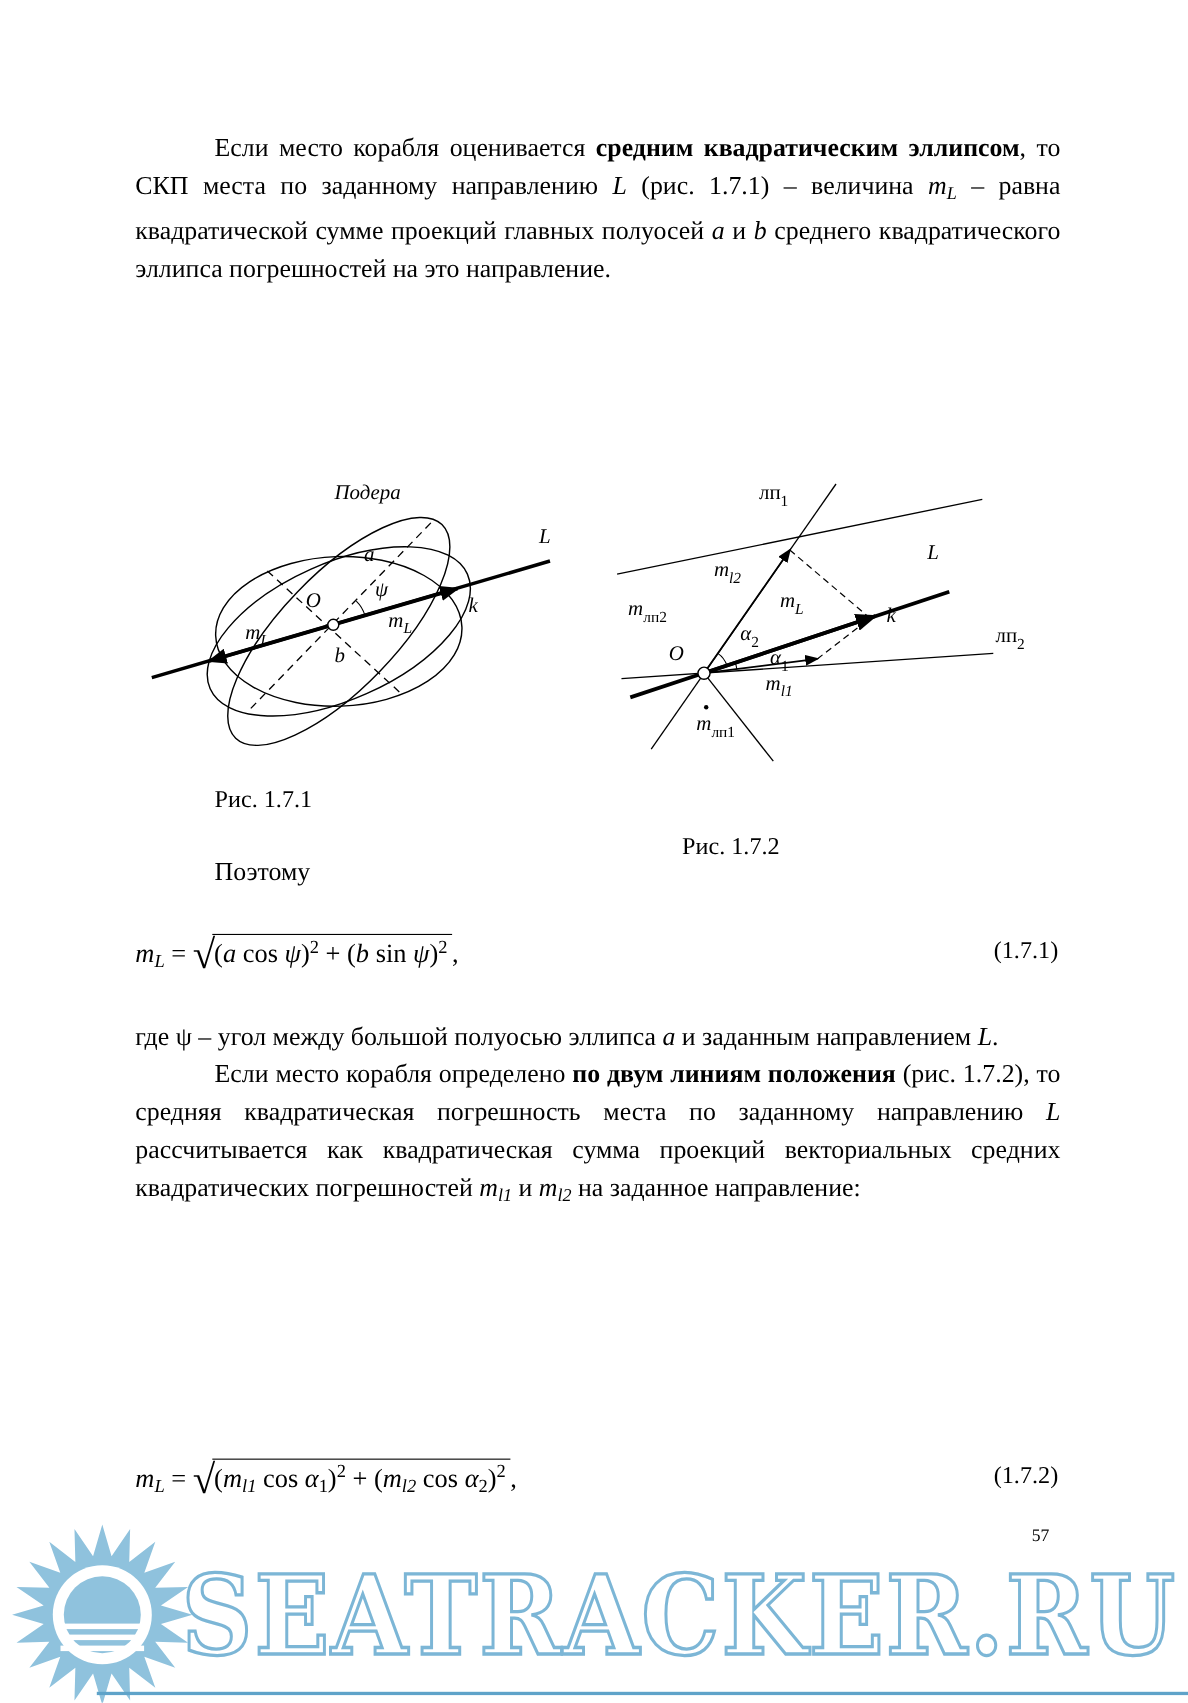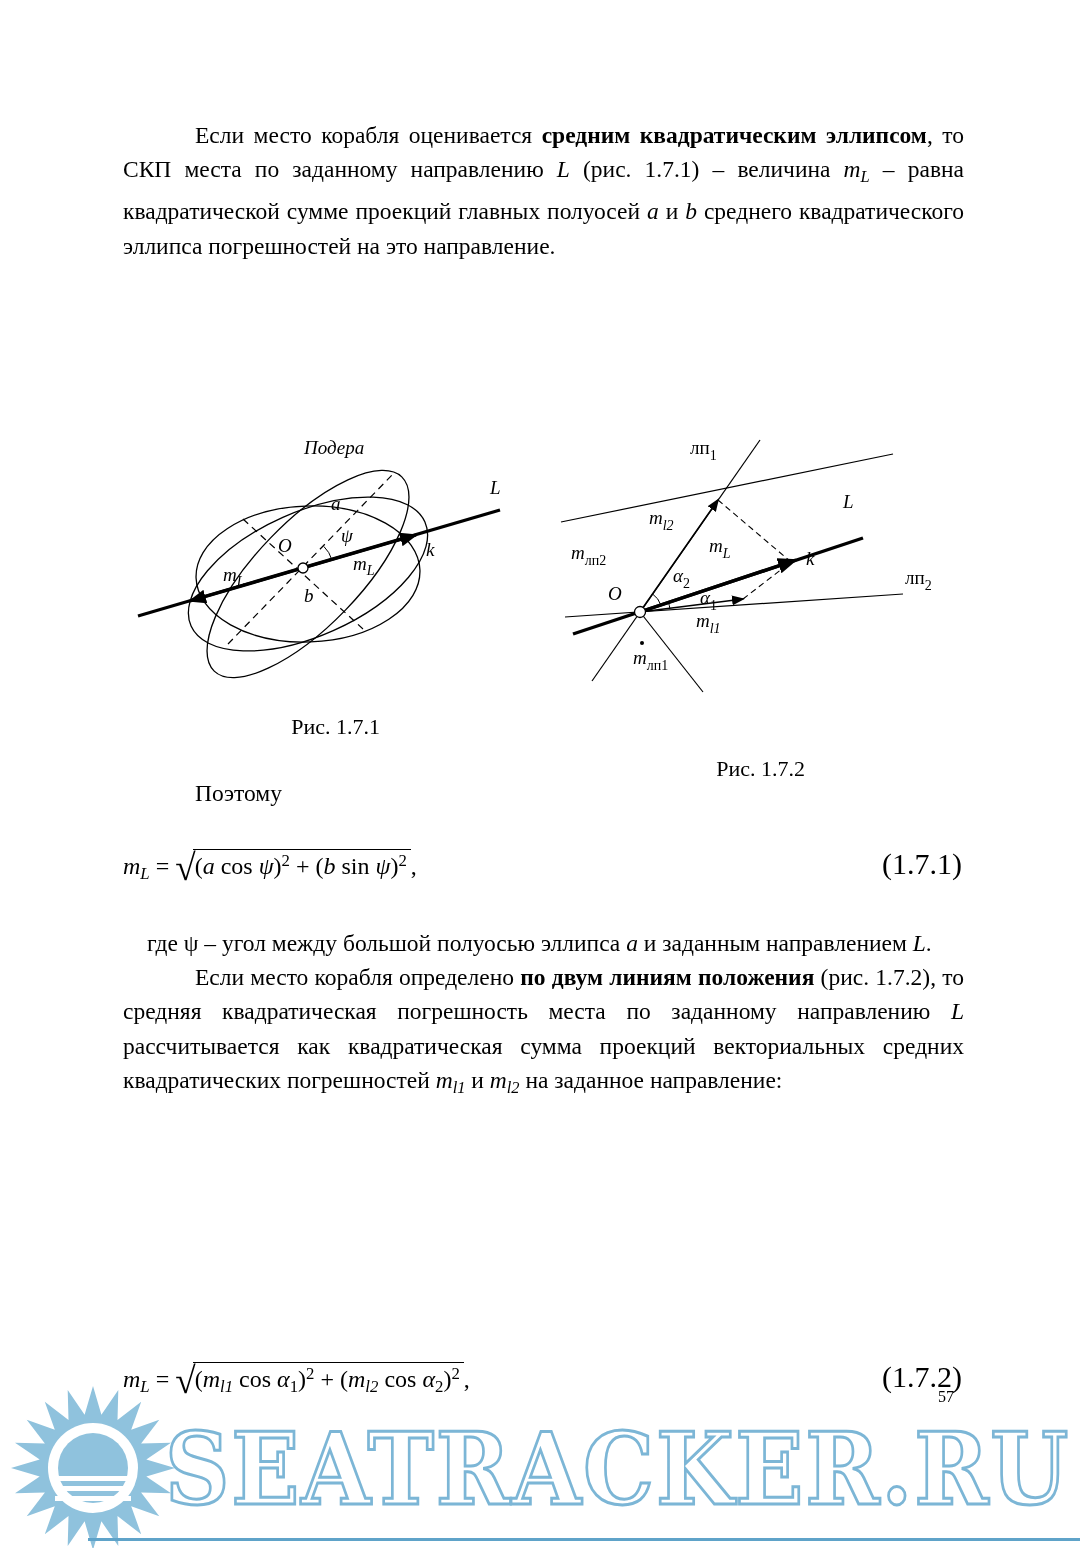--- a/index.html
+++ b/index.html
@@ -6,35 +6,35 @@
   body{
     width:1080px;height:1548px;position:relative;overflow:hidden;
     background:#ffffff;color:#000;
     font-family:"Liberation Serif", serif;
   }
   .text-block{
     position:absolute;left:123px;width:841px;
     font-size:23.5px;line-height:34.2px;text-align:justify;
   }
   .para{margin:0;text-indent:72px;}
-  .noind{text-indent:0;margin-left:24px;}
+  .noind{text-indent:0;}
   .rs-b{font-weight:bold;}
   .rs-i{font-style:italic;}
   .rs-bi{font-weight:bold;margin-top:28px;}
   .rs-isub{font-style:italic;font-size:70%;vertical-align:-0.3em;}
   .rs-sub{font-size:70%;vertical-align:-0.3em;}
   .rs-sup{font-size:70%;vertical-align:0.5em;}
   .fig{position:absolute;}
   .figtext text{font-size:19px;font-family:"Liberation Serif", serif;fill:#000;}
   .it{font-style:italic;}
   .ssub{font-size:14px;}
-  .caption{position:absolute;font-size:22px;text-align:right;}
+  .caption{position:absolute;font-size:22px;text-align:left;}
   .formula-row{position:absolute;left:123px;width:841px;font-size:24px;}
   .formula{display:inline-block;position:relative;padding-top:6px;}
-  .formula-number{position:absolute;right:2px;top:50%;transform:translateY(-50%);font-size:30px;}
+  .formula-number{position:absolute;right:2px;top:50%;transform:translateY(-50%);font-size:22px;}
   .sqrt{display:inline-block;white-space:nowrap;}
   .rad{display:inline-block;font-size:1.55em;vertical-align:-0.14em;line-height:0.8;}
   .ovl{display:inline-block;border-top:1.6px solid #000;padding:1px 4px 0 2px;margin-left:-3px;}
   .pagenum{position:absolute;font-size:16px;}
   .wline{position:absolute;}
 </style>
 </head>
 <body>
 
 <div>
@@ -125,21 +125,21 @@
   <div class="formula-row" style="top:843px">
     <div class="formula"><span class="rs-i">m</span><span class="rs-isub">L</span><span> = </span><span class="sqrt"><span class="rad">√</span><span class="ovl"><span>(</span><span class="rs-i">a</span><span> cos </span><span class="rs-i">ψ</span><span>)</span><span class="rs-sup">2</span><span> + (</span><span class="rs-i">b</span><span> sin </span><span class="rs-i">ψ</span><span>)</span><span class="rs-sup">2</span></span></span><span>,</span></div>
     <div class="formula-number">(1.7.1)</div>
   </div>
 
   <div class="text-block" style="top:926px">
     <p class="para noind"><span>где </span><span>ψ</span><span> – угол между большой полуосью эллипса </span><span class="rs-i">a</span><span> и заданным направлением </span><span class="rs-i">L</span><span>.</span></p>
     <p class="para"><span>Если место корабля определено </span><span class="rs-bi">по двум линиям положения</span><span> (рис. 1.7.2), то средняя квадратическая погрешность места по задан­ному направлению </span><span class="rs-i">L</span><span> рассчитывается как квадратическая сумма проекций векториальных средних квадратических погрешностей </span><span class="rs-i">m</span><span class="rs-isub">l1</span><span> и </span><span class="rs-i">m</span><span class="rs-isub">l2</span><span> на заданное направление:</span></p>
   </div>
 
-  <div class="formula-row" style="top:1356px">
+  <div class="formula-row" style="top:1320px">
     <div class="formula"><span class="rs-i">m</span><span class="rs-isub">L</span><span> = </span><span class="sqrt"><span class="rad">√</span><span class="ovl"><span>(</span><span class="rs-i">m</span><span class="rs-isub">l1</span><span> cos </span><span class="rs-i">α</span><span class="rs-sub">1</span><span>)</span><span class="rs-sup">2</span><span> + (</span><span class="rs-i">m</span><span class="rs-isub">l2</span><span> cos </span><span class="rs-i">α</span><span class="rs-sub">2</span><span>)</span><span class="rs-sup">2</span></span></span><span>,</span></div>
     <div class="formula-number">(1.7.2)</div>
   </div>
 
   <div class="pagenum" style="left:938px;top:1388px">57</div>
 
   <svg class="fig" style="left:5px;top:1384px" width="176" height="168" viewBox="0 0 176 168">
     <polygon id="sun-rays" fill="#8fc2dd" points="170.0,84.0 141.3,92.4 166.0,109.3 136.1,108.5 154.3,132.2 126.2,122.2 136.2,150.3 112.5,132.1 113.3,162.0 96.4,137.3 88.0,166.0 79.6,137.3 62.7,162.0 63.5,132.1 39.8,150.3 49.8,122.2 21.7,132.2 39.9,108.5 10.0,109.3 34.7,92.4 6.0,84.0 34.7,75.6 10.0,58.7 39.9,59.5 21.7,35.8 49.8,45.8 39.8,17.7 63.5,35.9 62.7,6.0 79.6,30.7 88.0,2.0 96.4,30.7 113.3,6.0 112.5,35.9 136.2,17.7 126.2,45.8 154.3,35.8 136.1,59.5 166.0,58.7 141.3,75.6"></polygon>
     <circle cx="88" cy="84" r="45" fill="#ffffff"></circle>
     <circle cx="88" cy="84" r="35" fill="#8fc2dd"></circle>

